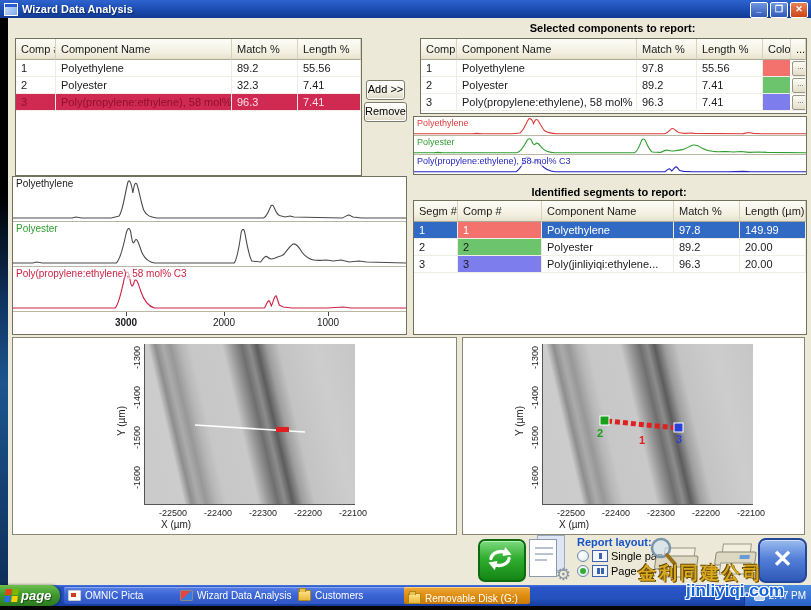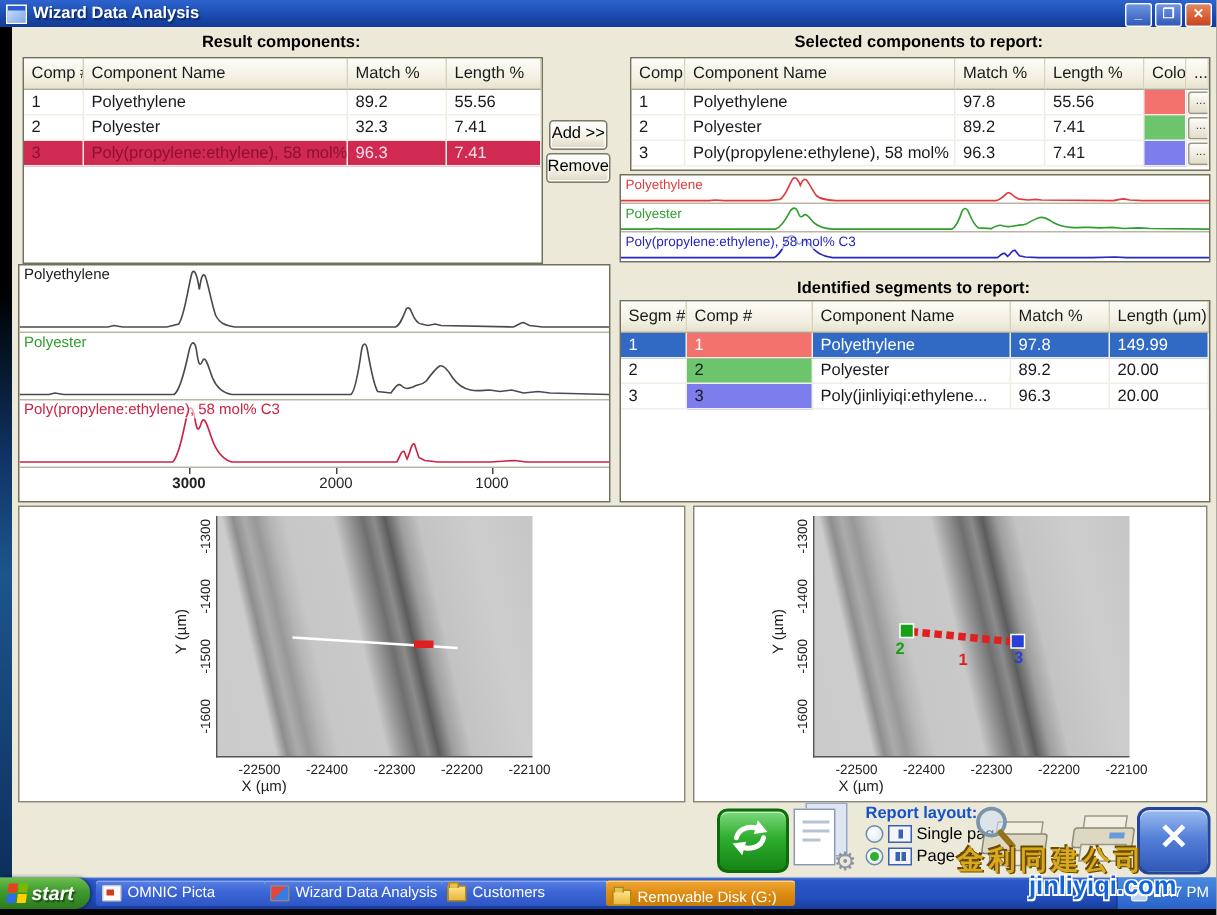--- a/index.html
+++ b/index.html
@@ -133,21 +133,20 @@
     <span class="title-text">Wizard Data Analysis</span>
     <span class="win-btns">
       <span class="win-btn">_</span>
       <span class="win-btn">❐</span>
       <span class="win-btn close">✕</span>
     </span>
   </div>
 
   <div class="desktop-strip"></div>
 
-  <div class="panel-title" style="left:15px;top:22px;width:345px;">Result components:</div>
   <div class="grid-table" style="left:15px;top:38px;width:345px;height:136px;">
     <div class="t-row t-head cols-rc">
       <div class="t-cell">Comp #</div>
       <div class="t-cell">Component Name</div>
       <div class="t-cell">Match %</div>
       <div class="t-cell">Length %</div>
     </div>
     <div class="t-row cols-rc">
       <div class="t-cell">1</div>
       <div class="t-cell">Polyethylene</div>
@@ -398,21 +397,21 @@
   <div class="wm2">jinliyiqi.com</div>
 
   <div class="taskbar">
     <div class="start-btn">
       <span class="win-flag">
         <i style="background:#e8401c;"></i>
           <i style="background:#7db700;"></i>
           <i style="background:#2a6fe8;"></i>
           <i style="background:#ffd000;"></i>
       </span>
-      <span class="start-label">start</span>
+      <span class="start-label">page</span>
     </div>
     <div class="task-item" style="left:64px;width:106px;">
       <span class="ti-icon omnic"></span>
       <span>OMNIC Picta</span>
     </div>
     <div class="task-item" style="left:176px;width:112px;">
       <span class="ti-icon wiz"></span>
       <span>Wizard Data Analysis</span>
     </div>
     <div class="task-item" style="left:294px;width:104px;text-align:right;">

